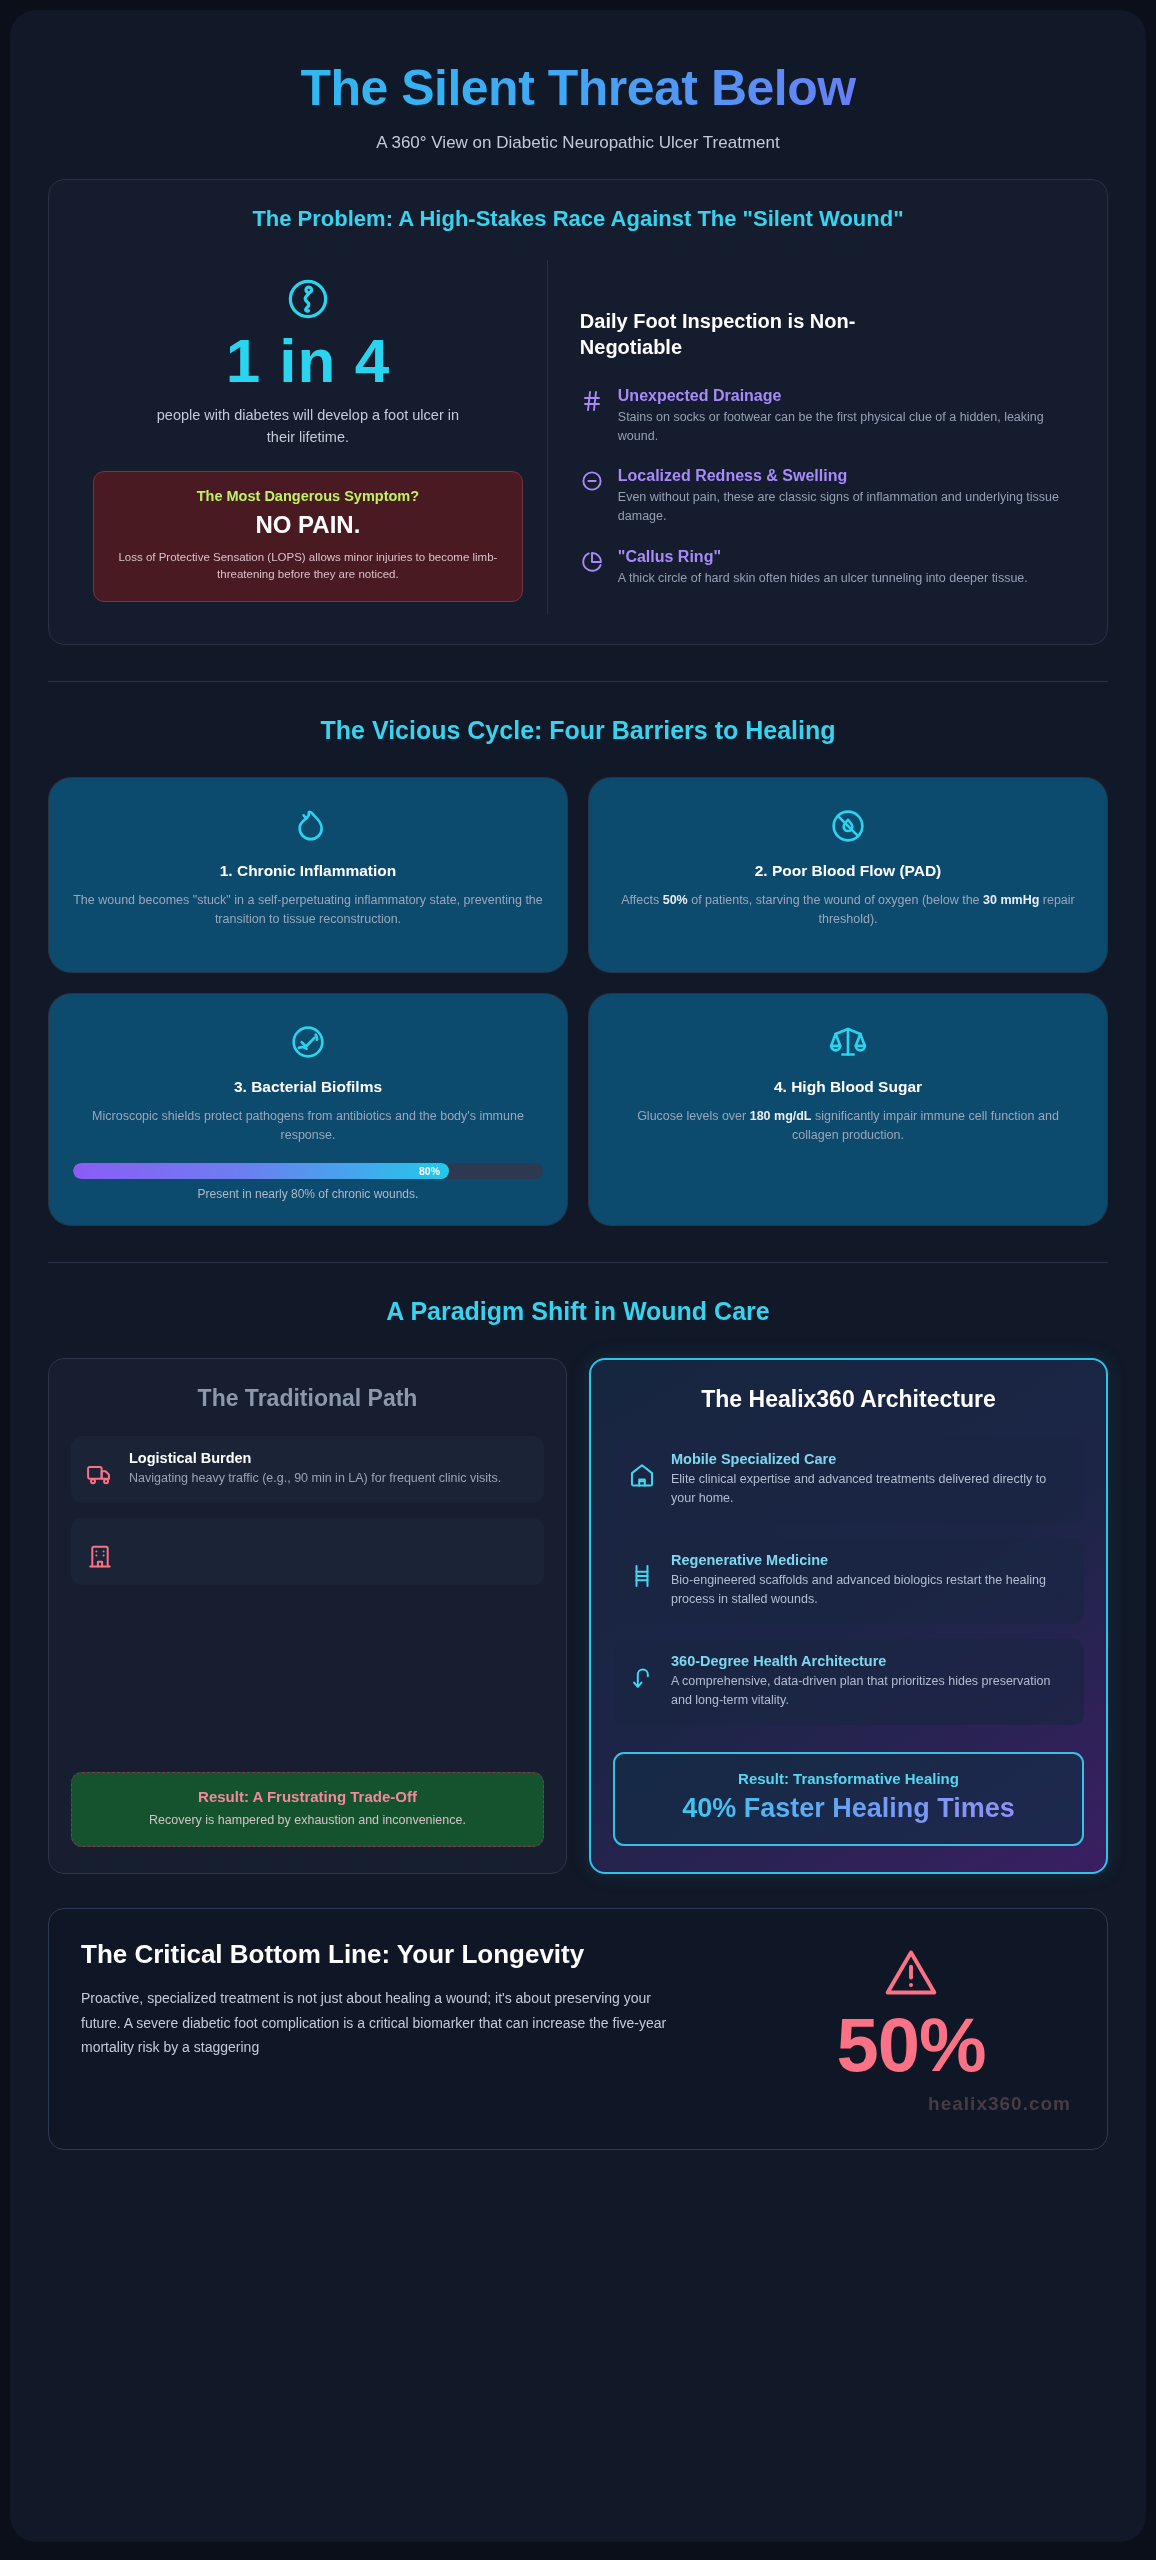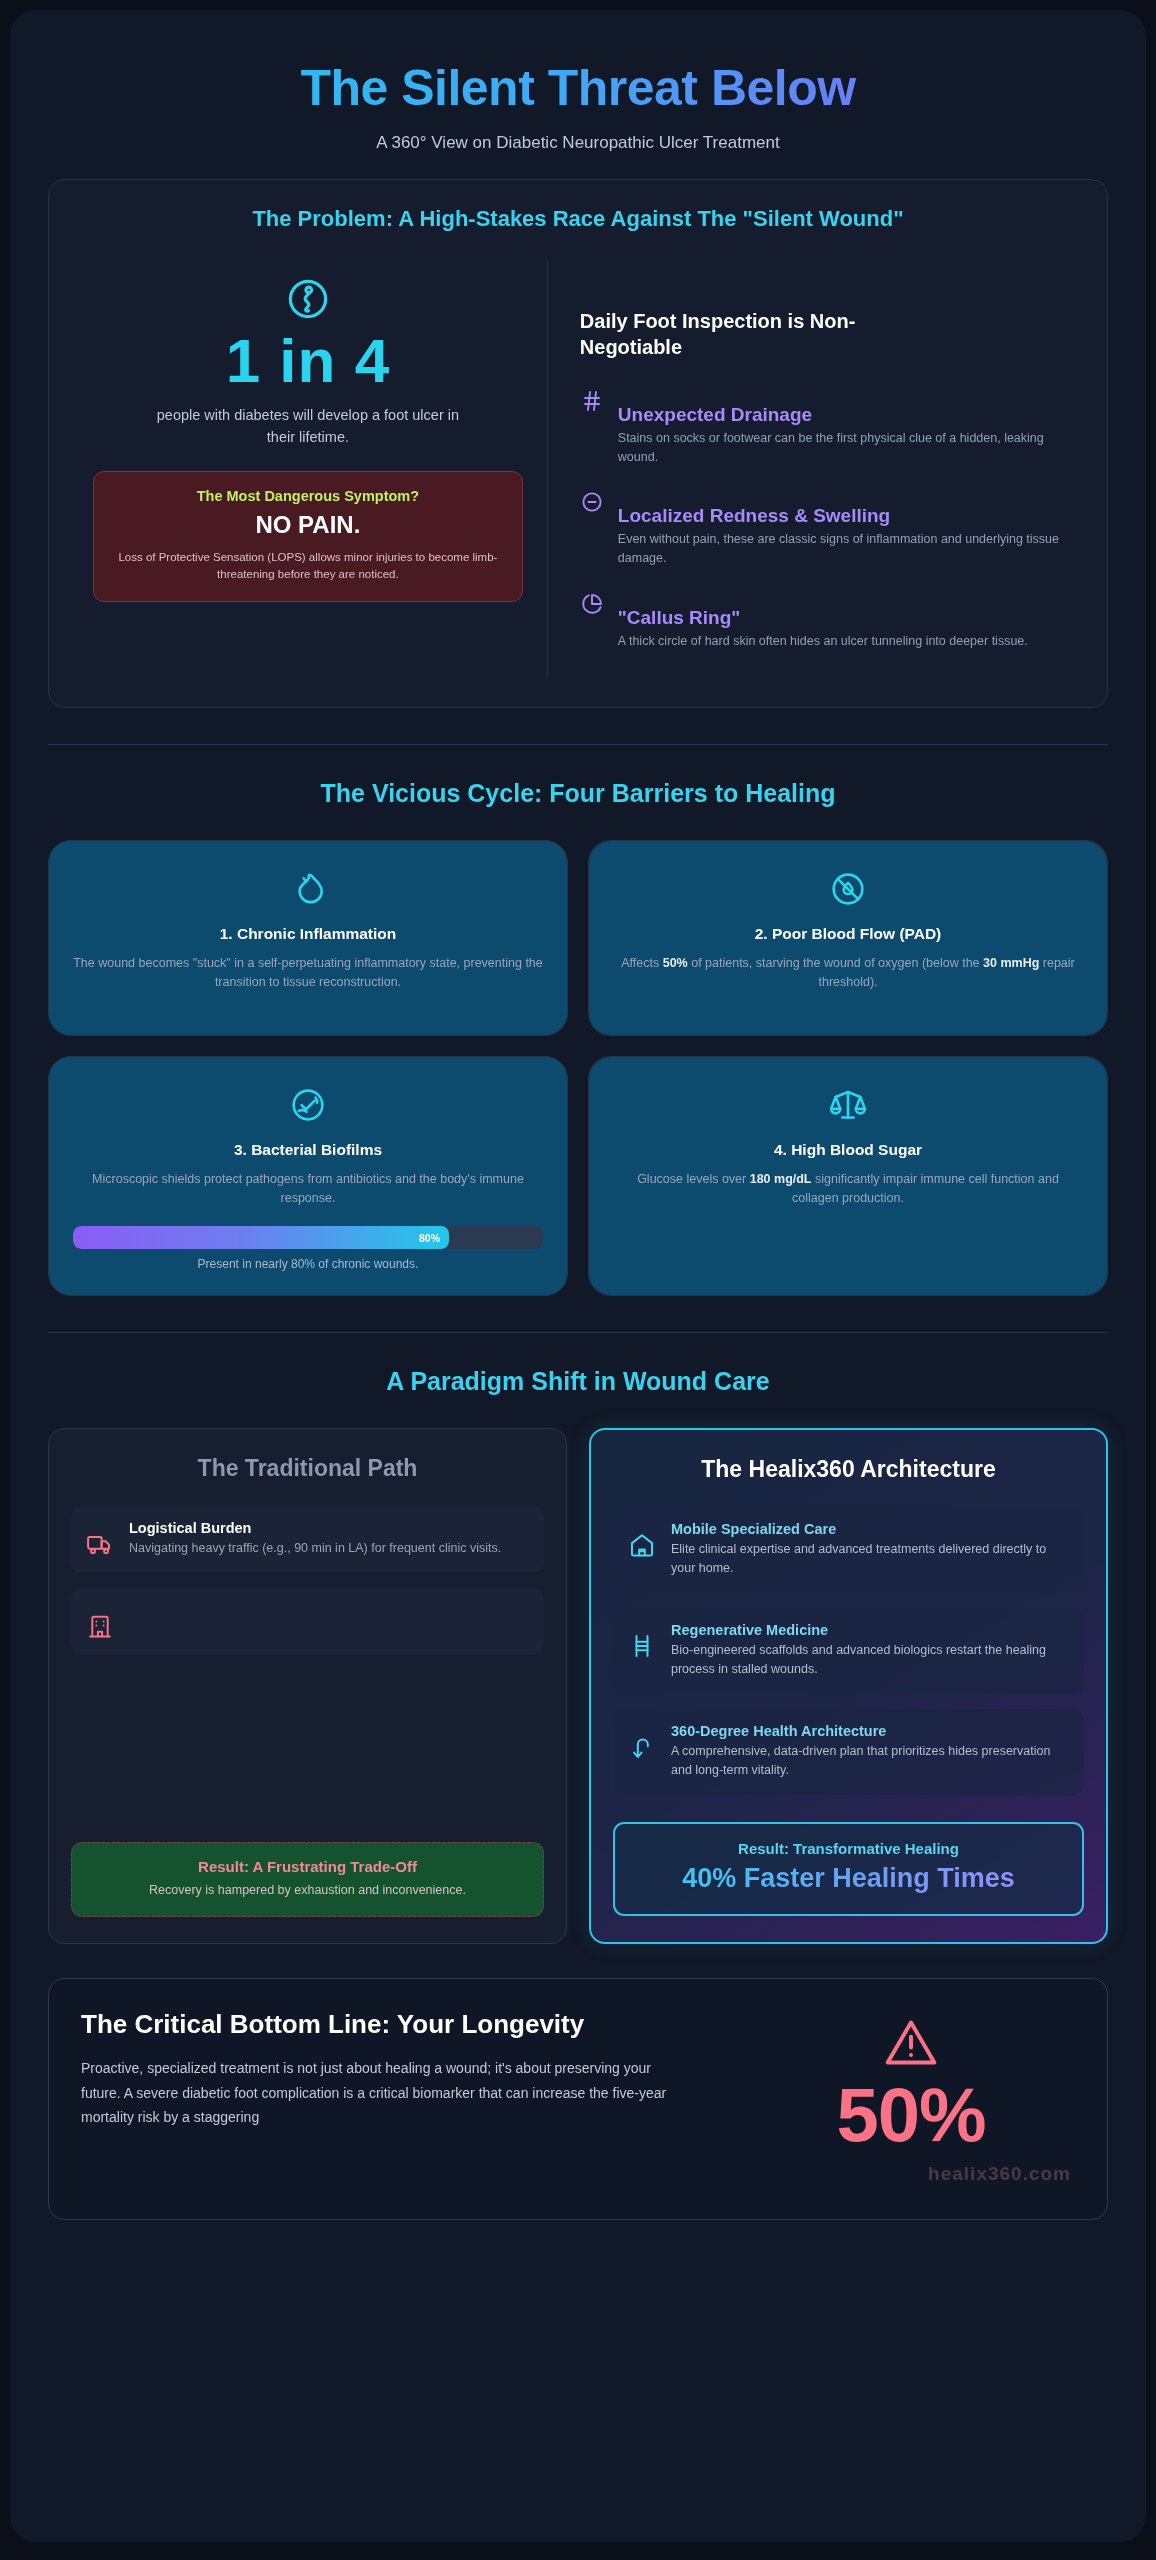--- a/index.html
+++ b/index.html
@@ -119,21 +119,21 @@
     color: #ffffff;
     font-size: 20px;
     font-weight: 700;
     line-height: 1.32;
     margin-bottom: 26px;
     max-width: 370px;
     margin-top: 40px;
   }
   .sign-item { display: flex; gap: 14px; margin-bottom: 22px; align-items: flex-start; }
   .sign-ico { width: 24px; height: 24px; flex: 0 0 24px; margin-top: 2px; }
-  .sign-h { color: #a78bfa; font-size: 19px; font-weight: 700; margin-bottom: 3px; margin-top: 17px; }
+  .sign-h { color: #a78bfa; font-size: 16px; font-weight: 700; margin-bottom: 3px; }
   .sign-p { color: #93a0b4; font-size: 12.5px; line-height: 1.5; }
   .rule { height: 1px; background: #2b3449; margin: 36px 0 34px 0; }
   .section-h {
     text-align: center;
     color: #38d3ef;
     font-size: 25px;
     font-weight: 700;
     margin-bottom: 32px;
   }
 
@@ -147,21 +147,21 @@
     text-align: center;
     min-height: 196px;
   }
   .bcard-ico { width: 40px; height: 40px; margin: 2px auto 16px auto; display: block; }
   .bcard-h { color: #ffffff; font-size: 15.5px; font-weight: 700; margin-bottom: 11px; }
   .bcard-p { color: #9aa6ba; font-size: 12.5px; line-height: 1.55; }
   .bcard-p b { color: #e9edf4; font-weight: 700; }
 
   .progress-wrap { margin-top: 18px; }
   .progress-track {
-    height: 23px;
+    height: 16px;
     border-radius: 8px;
     background: #2b3a50;
     position: relative;
     overflow: hidden;
   }
   .progress-fill {
     position: absolute; left: 0; top: 0; bottom: 0;
     width: 80%;
     border-radius: 8px;
     background: linear-gradient(90deg, #8b5cf6 0%, #6d7ef0 45%, #22c8ea 100%);

